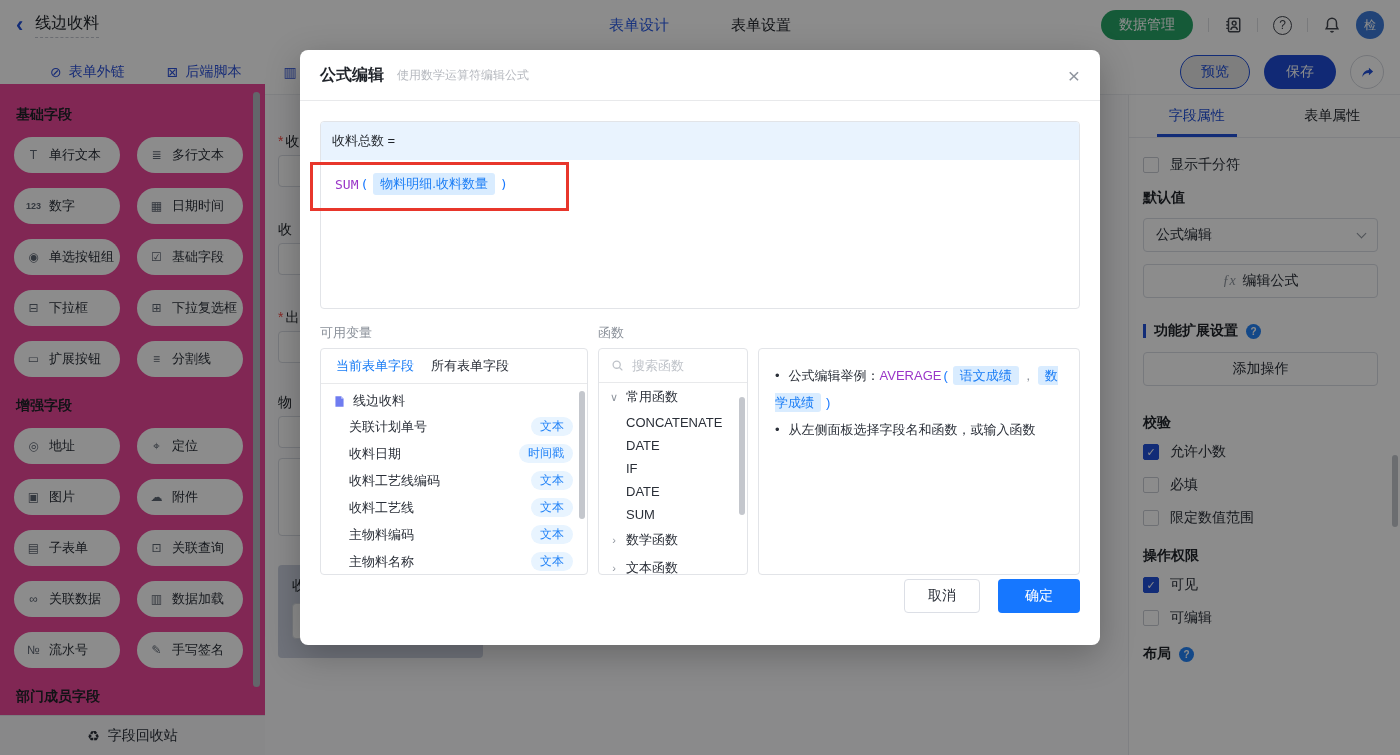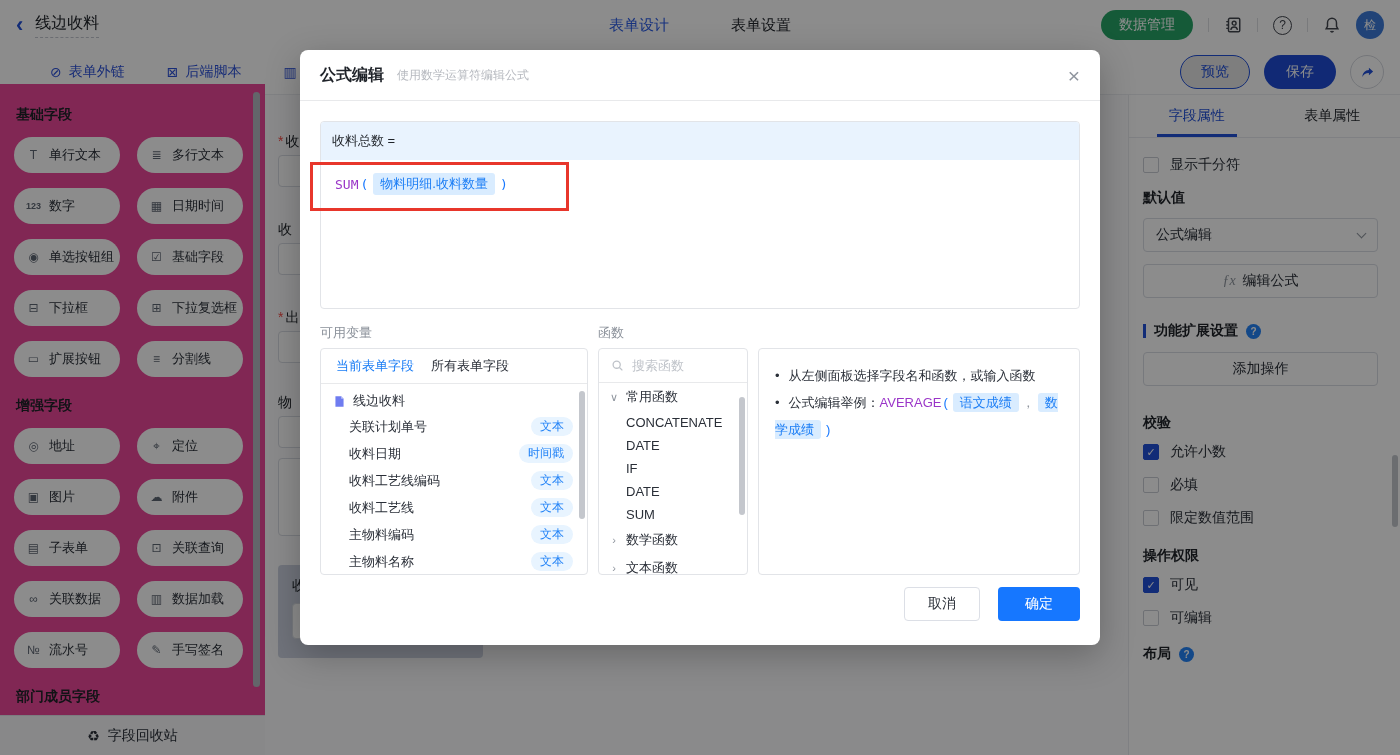--- a/index.html
+++ b/index.html
@@ -97,21 +97,21 @@
   .badge { background:#e8f4ff; color:#2383f7; font-size:12px; padding:1px 9px; border-radius:10px; flex:none; }
   .p-scroll { position:absolute; right:2px; width:6px; background:#c4c7cd; border-radius:3px; cursor:pointer; }
   .search-row { height:34px; display:flex; align-items:center; gap:8px; padding:0 12px; border-bottom:1px solid #e8e9eb; color:#bfc3c9; font-size:13px; }
   .search-row input { border:none; outline:none; width:100px; font-size:13px; color:#2a2f38; background:transparent; font-family:inherit; }
   .search-row input::placeholder { color:#bfc3c9; }
   .fn-group { display:flex; gap:7px; align-items:center; padding:5px 10px; font-size:13px; color:#2a2f38; cursor:pointer; }
   .chev { color:#8f959e; font-size:11px; width:10px; text-align:center; }
   .fn-item { padding:4px 10px 4px 27px; font-size:13px; color:#2a2f38; cursor:pointer; }
   .help { padding:13px 16px; font-size:13px; color:#2a2f38; line-height:27px; }
   .tip::before { content:"•"; margin-right:9px; color:#2a2f38; }
-  .m-foot { position:absolute; bottom:24px; right:20px; display:flex; gap:18px; }
+  .m-foot { position:absolute; bottom:32px; right:20px; display:flex; gap:18px; }
   .btn-cancel { width:76px; height:34px; border:1px solid #dcdfe6; border-radius:4px; background:#fff; color:#2a2f38; font-size:14px; cursor:pointer; }
   .btn-ok { width:82px; height:34px; background:#1677ff; border:none; border-radius:4px; color:#fff; font-size:14px; cursor:pointer; }
   .red-box { position:absolute; left:310px; top:162px; width:259px; height:49px; border:3px solid #e8362b; z-index:70; pointer-events:none; }
 </style>
 </head>
 <body>
 
 <div class="app">
 
   <div class="topbar">
@@ -458,22 +458,22 @@
               <span class="chev">›</span>
               <span>文本函数</span>
             </div>
             <div class="p-scroll" style="top:48px;height:118px"></div>
           </div>
         </div>
 
         <div class="col3">
           <div class="col-label"></div>
           <div class="panel help">
+            <div class="tip"><span>公式编辑举例：</span><span class="fn-name">AVERAGE</span><span class="paren">(</span><span class="chip">语文成绩</span><span style="color:#8f959e">，</span><span class="chip">数学成绩</span><span class="paren">)</span></div>
             <div class="tip"><span>从左侧面板选择字段名和函数，或输入函数</span></div>
-            <div class="tip"><span>公式编辑举例：</span><span class="fn-name">AVERAGE</span><span class="paren">(</span><span class="chip">语文成绩</span><span style="color:#8f959e">，</span><span class="chip">数学成绩</span><span class="paren">)</span></div>
           </div>
         </div>
       </div>
     </div>
     <div class="m-foot">
       <button class="btn-cancel">取消</button>
       <button class="btn-ok">确定</button>
     </div>
   </div>
 

